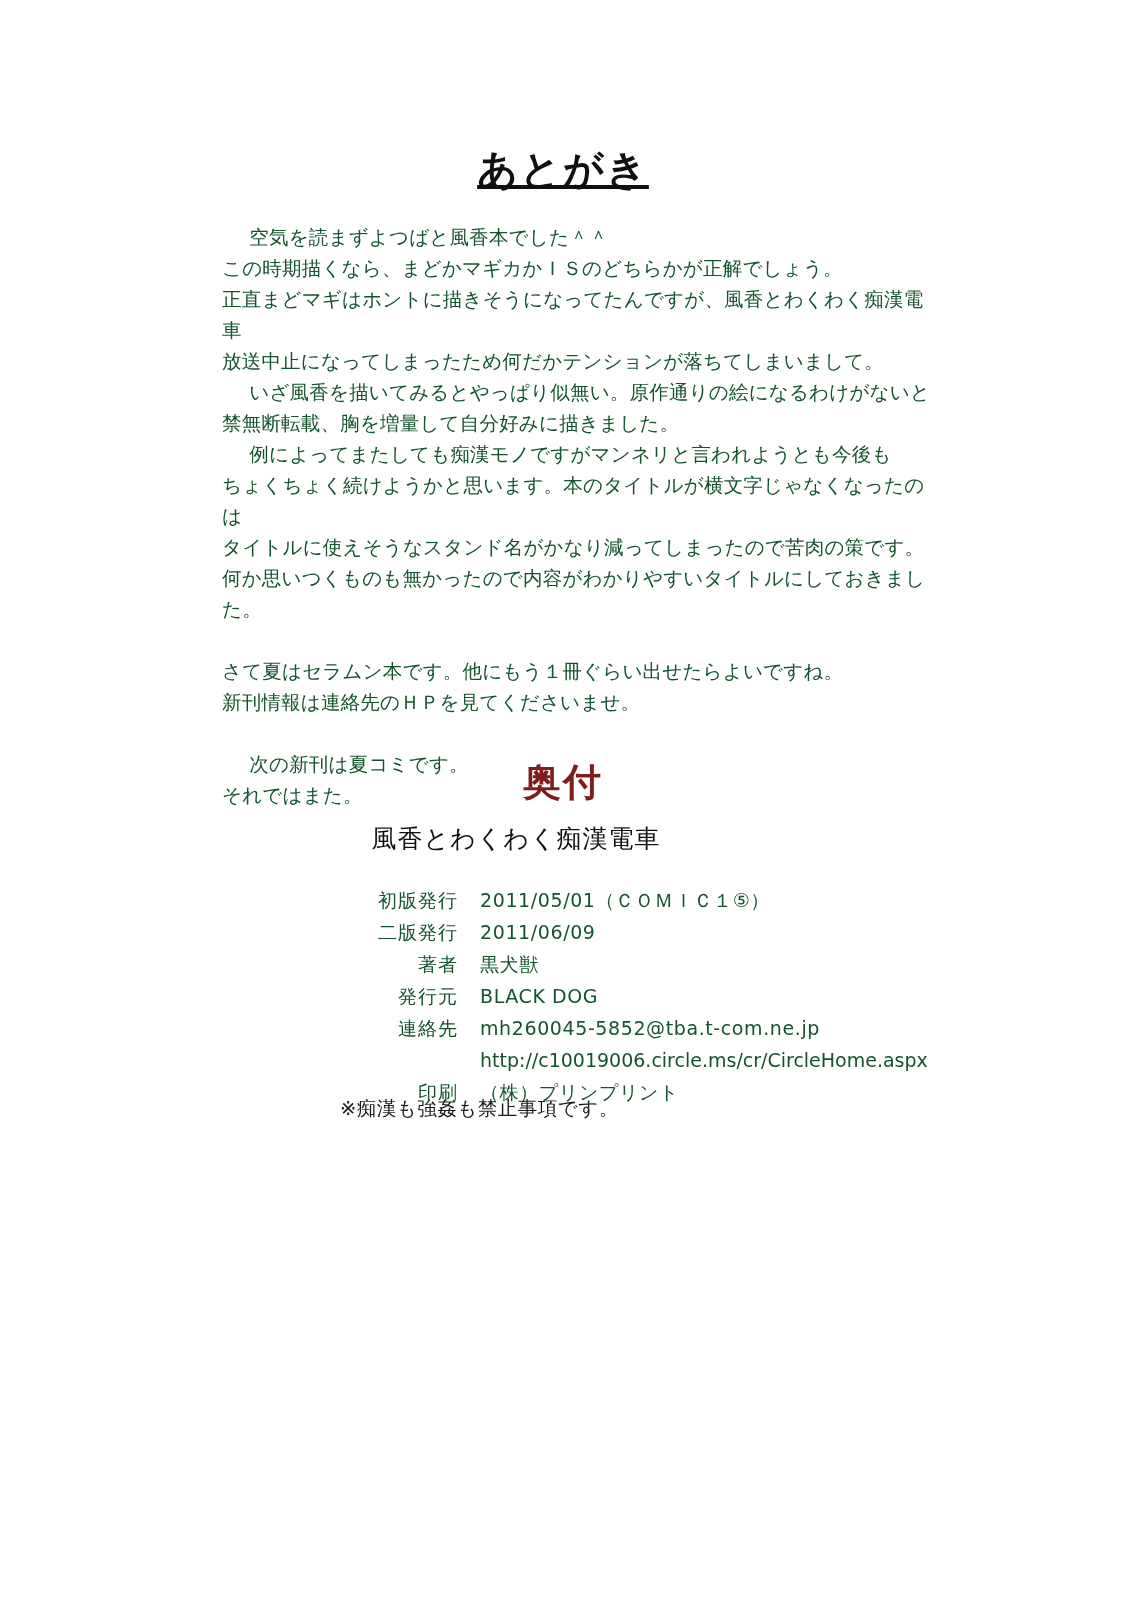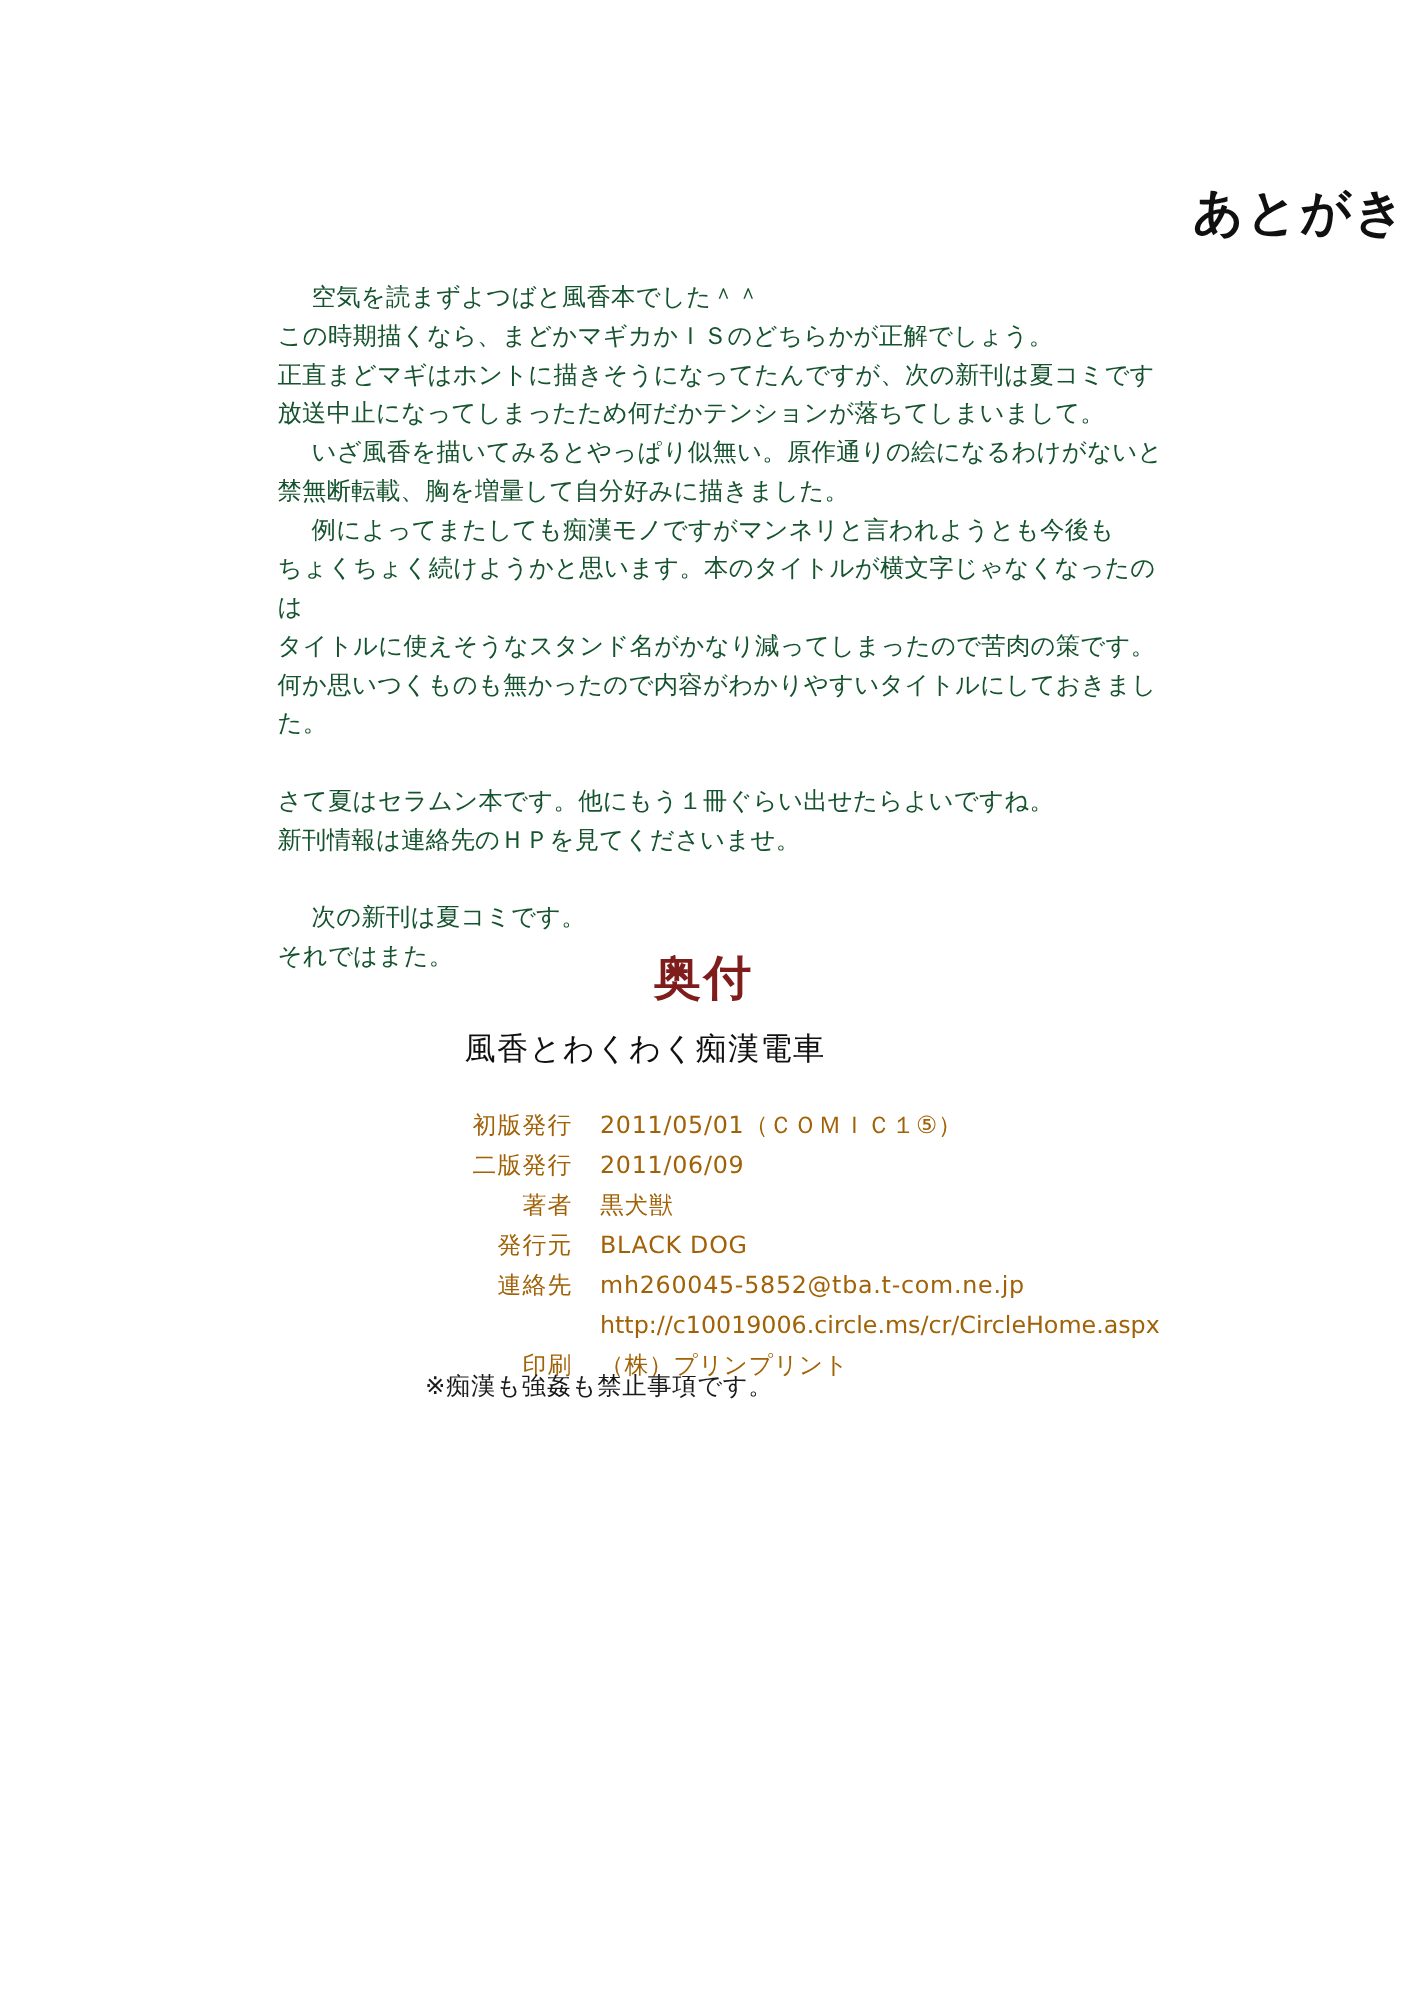--- a/index.html
+++ b/index.html
@@ -20,25 +20,26 @@
     inset: 0;
     background: #ffffff;
   }
 
   
   .afterword-title {
     position: absolute;
     top: 142px;
     left: 0;
     width: 1126px;
-    text-align: right;
+    text-align: center;
     font-size: 40px;
     font-weight: bold;
     letter-spacing: 2px;
     color: #101010;
+    text-decoration: underline;
   }
 
   .afterword-body {
     position: absolute;
     top: 222px;
     left: 222px;
     width: 720px;
     font-size: 19.5px;
     line-height: 31px;
     color: #14532d;
@@ -77,21 +78,21 @@
     letter-spacing: 1px;
   }
 
   .colophon-table {
     position: absolute;
     top: 884px;
     left: 340px;
     width: 640px;
     font-size: 19px;
     line-height: 32px;
-    color: #a16207;
+    color: #14532d;
   }
   .colophon-row {
     display: flex;
     align-items: baseline;
   }
   .colophon-row .label {
     width: 118px;
     text-align: right;
     flex: 0 0 118px;
     letter-spacing: 1px;
@@ -119,21 +120,21 @@
 </head>
 <body>
 
 <div class="page">
 
   <div class="afterword-title">あとがき</div>
 
   <div class="afterword-body">
       <p class="indent">空気を読まずよつばと風香本でした＾＾</p>
       <p class="">この時期描くなら、まどかマギカかＩＳのどちらかが正解でしょう。</p>
-      <p class="">正直まどマギはホントに描きそうになってたんですが、次の新刊は夏コミです</p>
+      <p class="">正直まどマギはホントに描きそうになってたんですが、風香とわくわく痴漢電車</p>
       <p class="">放送中止になってしまったため何だかテンションが落ちてしまいまして。</p>
       <p class="indent">いざ風香を描いてみるとやっぱり似無い。原作通りの絵になるわけがないと</p>
       <p class="">禁無断転載、胸を増量して自分好みに描きました。</p>
       <p class="indent">例によってまたしても痴漢モノですがマンネリと言われようとも今後も</p>
       <p class="">ちょくちょく続けようかと思います。本のタイトルが横文字じゃなくなったのは</p>
       <p class="">タイトルに使えそうなスタンド名がかなり減ってしまったので苦肉の策です。</p>
       <p class="">何か思いつくものも無かったので内容がわかりやすいタイトルにしておきました。</p>
       <div class="gap"></div>
       <p class="">さて夏はセラムン本です。他にもう１冊ぐらい出せたらよいですね。</p>
       <p class="">新刊情報は連絡先のＨＰを見てくださいませ。</p>

